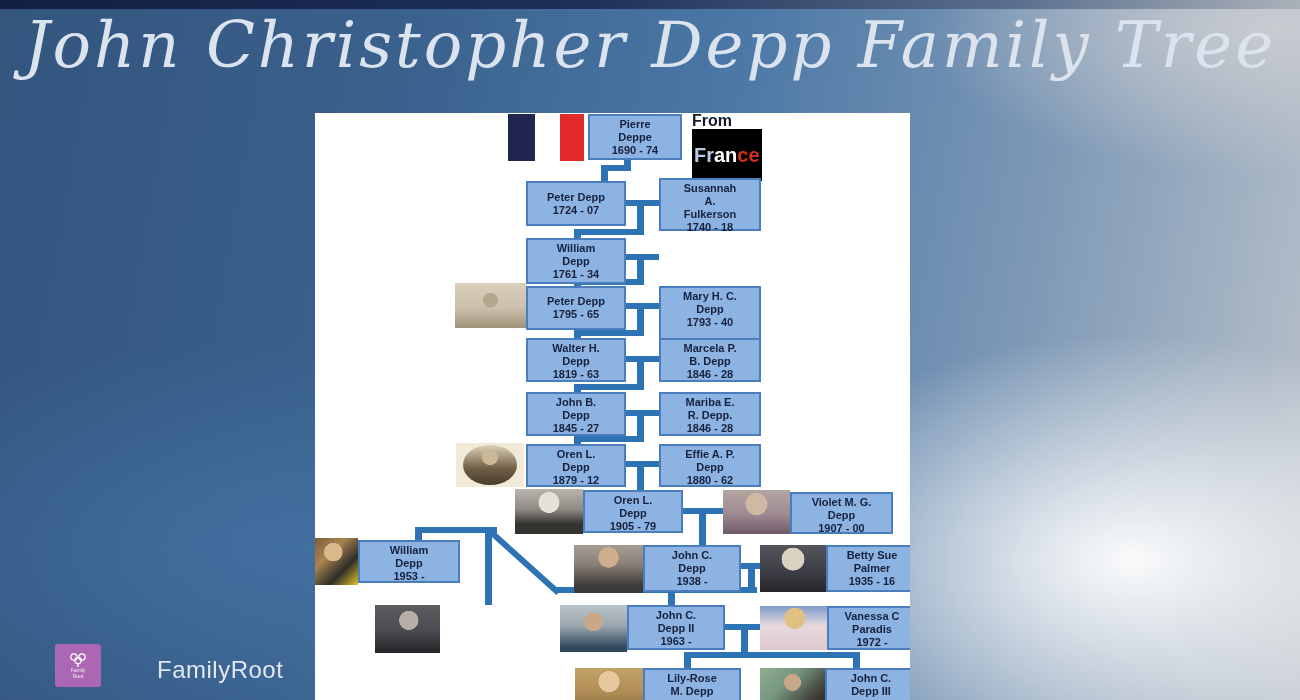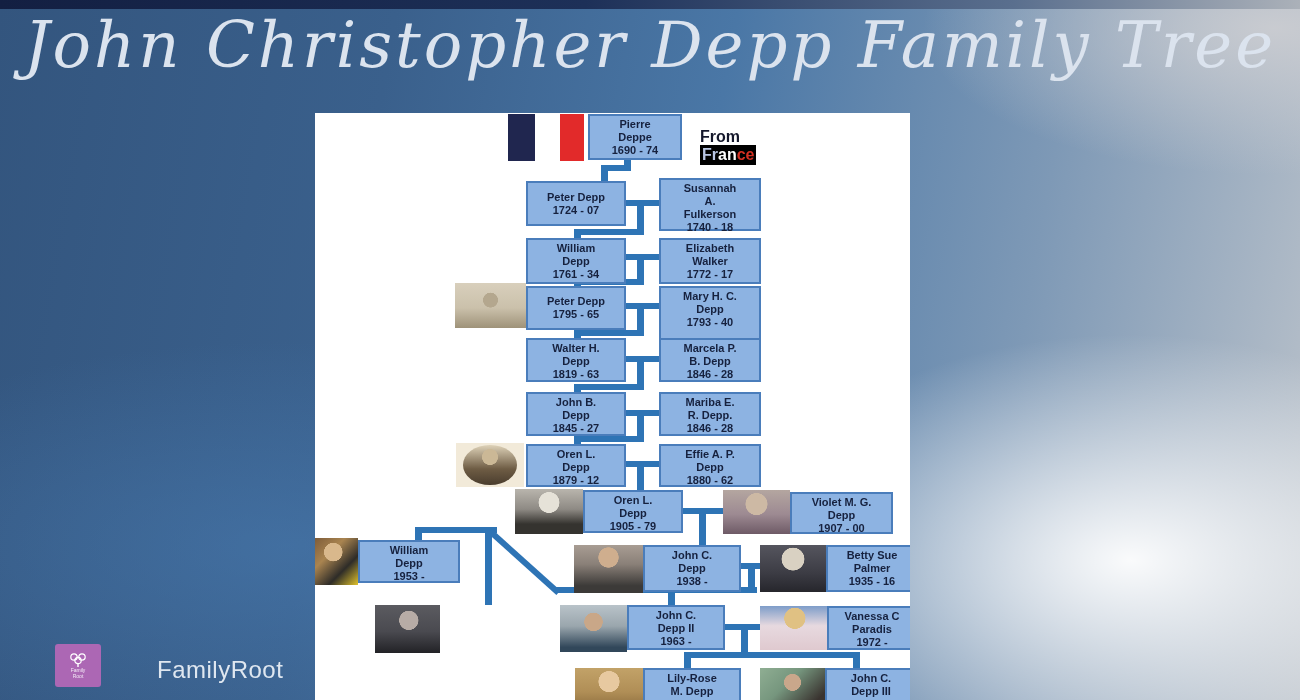--- a/index.html
+++ b/index.html
@@ -38,23 +38,23 @@
   }
   
   .line{position:absolute;background:#2e74b5;}
   .diag{transform-origin:left top;transform:rotate(42deg);}
   
   .flag{position:absolute;left:193px;top:1px;width:76px;height:47px;display:flex;}
   .flag .b{flex:0 0 27px;background:#20264f;}
   .flag .w{flex:0 0 25px;background:#ffffff;}
   .flag .r{flex:0 0 24px;background:#e22a2a;}
   
-  .origin{position:absolute;left:377px;top:16px;width:90px;margin-left:8px;}
+  .origin{position:absolute;left:377px;top:0px;width:90px;}
   .from-word{font-size:16px;font-weight:700;color:#15182c;display:block;line-height:1.0;}
-  .france-badge{display:inline-block;background:#000;padding:1px 2px;font-size:16px;font-weight:700;line-height:1.1;}
+  .france-badge{display:inline-block;background:#000;padding:15px 2px;font-size:20px;font-weight:700;line-height:1.1;}
   .fr1{color:#b9c6e4;} .fr2{color:#ffffff;} .fr3{color:#d33022;}
   
   .photo{position:absolute;}
   .ph-sepia-faded{background:radial-gradient(circle at 50% 38%, #b4a78e 16%, rgba(0,0,0,0) 17%),linear-gradient(180deg,#d8cfbc 0%,#cbc1ab 55%,#9e9279 100%);}
   .ph-oval{background:#f2ead9;}
   .ph-oval .oval{position:absolute;left:10%;top:4%;width:80%;height:92%;border-radius:50%;
      background:radial-gradient(circle at 50% 30%, #cbb896 20%, rgba(0,0,0,0) 21%),linear-gradient(180deg,#ded2b8 0%,#6e5c44 60%,#4a3d2e 100%);}
   .ph-bw-man{background:radial-gradient(circle at 50% 30%, #e6e2d8 22%, rgba(0,0,0,0) 23%),linear-gradient(180deg,#b9b5ad 0%,#8e8a84 45%,#35332f 78%);}
   .ph-violet{background:radial-gradient(circle at 50% 32%, #cdb9a4 24%, rgba(0,0,0,0) 25%),linear-gradient(180deg,#b4a6a0 0%,#9d8a92 55%,#6e5a66 100%);}
   .ph-daniel{background:radial-gradient(circle at 45% 30%, #d9b88c 22%, rgba(0,0,0,0) 23%),linear-gradient(135deg,#7c5a38 0%,#a98450 35%,#2e2c28 68%,#e0c22c 100%);}
@@ -172,25 +172,20 @@
     <span class="pname">Susannah
 A.
 Fulkerson</span>
     <span class="pyears">1740 - 18</span>
   </div>
   <div class="person" style="left:211px;top:125px;width:100px;height:46px">
     <span class="pname">William
 Depp</span>
     <span class="pyears">1761 - 34</span>
   </div>
-  <div class="person" style="left:344px;top:125px;width:102px;height:46px">
-    <span class="pname">Elizabeth
-Walker</span>
-    <span class="pyears">1772 - 17</span>
-  </div>
   <div class="person" style="left:211px;top:173px;width:100px;height:44px;justify-content:center;padding-top:0">
     <span class="pname">Peter Depp</span>
     <span class="pyears">1795 - 65</span>
   </div>
   <div class="person" style="left:344px;top:173px;width:102px;height:58px">
     <span class="pname">Mary H. C.
 Depp</span>
     <span class="pyears">1793 - 40</span>
   </div>
   <div class="person" style="left:211px;top:225px;width:100px;height:44px">

